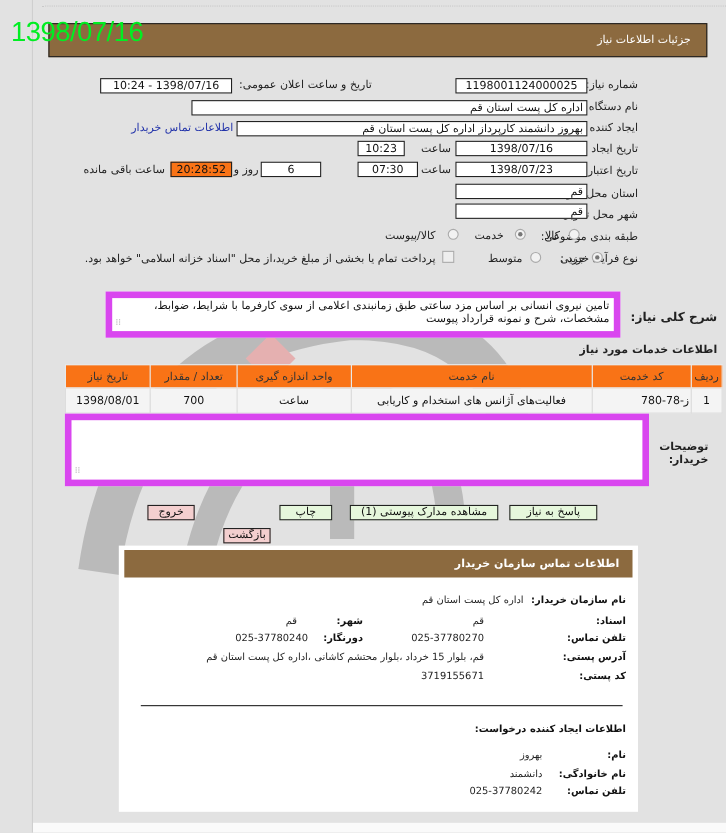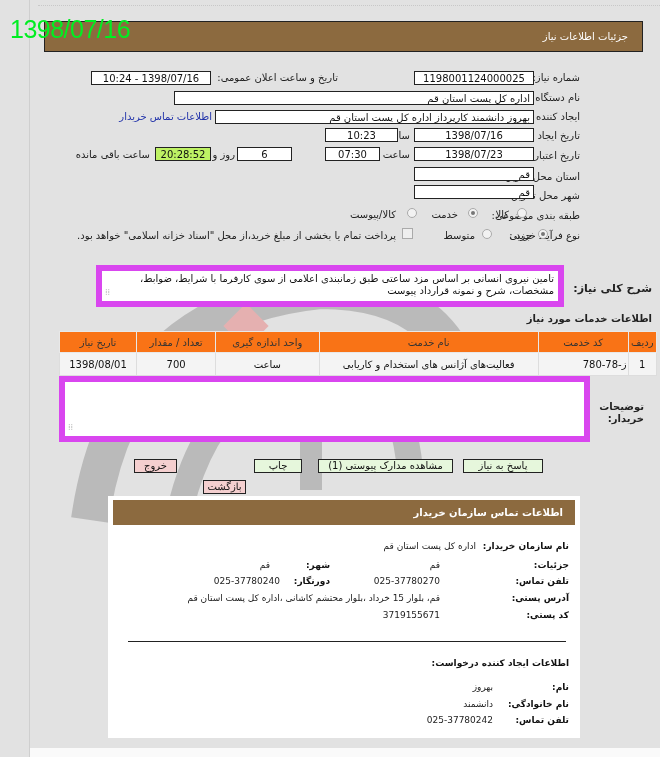--- a/index.html
+++ b/index.html
@@ -12,21 +12,21 @@
   }
   .abs { position: absolute; }
   .topline { left: 38px; top: 5px; width: 622px; height: 1px; border-top: 1px dotted #c8c8c8; }
   .leftline { left: 29px; top: 0; width: 1px; height: 757px; background: #cfcfcf; }
   .datestamp { left: 10px; top: 15px; color: #00ee22; font-family: "Liberation Sans", sans-serif; font-size: 25px; letter-spacing: -0.5px; z-index: 5; }
   .header { left: 44px; top: 21px; width: 597px; height: 29px; background: #8c6a3f; border: 1px solid #222; }
   .header-title { right: 14px; top: 9px; color: #fff; font-size: 10px; }
   .lbl { font-size: 10px; color: #222; direction: rtl; white-space: nowrap; }
   .box { background: #fff; border: 1px solid #222; height: 14px; line-height: 14px; font-size: 10px; text-align: center; direction: rtl; box-sizing: border-box; }
   .box.right { text-align: right; padding-right: 3px; }
-  .box.yellow { background: #bef264; }
+  .box.yellow { background: #f97316; }
   .link { color: #2233aa; font-size: 10px; direction: rtl; white-space: nowrap; }
   .radio { width: 10px; height: 10px; border-radius: 50%; border: 1px solid #aaa; background: #f2f2f2; box-sizing: border-box; }
   .radio.on::after { content: ""; position: absolute; left: 2px; top: 2px; width: 4px; height: 4px; border-radius: 50%; background: #777; }
   .check { width: 11px; height: 11px; border: 1px solid #aaa; background: #eee; box-sizing: border-box; }
   .textarea { background: #fff; border: 6px solid #d946ef; box-sizing: border-box; direction: rtl; font-size: 10px; line-height: 12px; padding: 2px 4px; }
   .grip { position: absolute; left: 3px; bottom: 2px; color: #bbb; font-size: 8px; }
   .bold { font-weight: bold; }
   table.svc { border-collapse: collapse; direction: rtl; font-size: 10px; }
   table.svc th { background: #f97316; color: #333; font-weight: normal; height: 18px; border: 1px solid #e8e8e8; margin-top: 48px; }
   table.svc td { background: #f4f4f4; height: 20px; text-align: center; border: 1px solid #ddd; }
@@ -69,21 +69,21 @@
 <span class="abs lbl" style="right:80px; top:92px;">نام دستگاه خریدار:</span>
 <div class="abs box right" style="left:174px; top:91px; width:360px;">اداره کل پست استان قم</div>
 
 <span class="abs lbl" style="right:80px; top:111px;">ایجاد کننده درخواست:</span>
 <div class="abs box right" style="left:215px; top:110px; width:319px;">بهروز دانشمند کارپرداز اداره کل پست استان قم</div>
 <span class="abs link" style="right:448px; top:111px;">اطلاعات تماس خریدار</span>
 
 <span class="abs lbl" style="right:80px; top:130px;">تاریخ ایجاد نیاز:</span>
 <div class="abs box" style="left:414px; top:128px; width:120px;">1398/07/16</div>
 <span class="abs lbl" style="right:250px; top:130px;">ساعت</span>
-<div class="abs box" style="left:325px; top:128px; width:73px;">10:23</div>
+<div class="abs box" style="left:325px; top:128px; width:43px;">10:23</div>
 
 <span class="abs lbl" style="right:80px; top:150px;">تاریخ اعتبار نیاز:</span>
 <div class="abs box" style="left:414px; top:147px; width:120px;">1398/07/23</div>
 <span class="abs lbl" style="right:250px; top:149px;">ساعت</span>
 <div class="abs box" style="left:325px; top:147px; width:55px;">07:30</div>
 <div class="abs box" style="left:237px; top:147px; width:55px;">6</div>
 <span class="abs lbl" style="right:425px; top:149px;">روز و</span>
 <div class="abs box yellow" style="left:155px; top:147px; width:56px;">20:28:52</div>
 <span class="abs lbl" style="right:510px; top:149px;">ساعت باقی مانده</span>
 
@@ -151,21 +151,21 @@
 <div class="abs btn pink" style="left:203px; top:480px; width:43px;font-family:Liberation Serif, serif;">بازگشت</div>
 <div class="abs btn pink" style="left:134px; top:459px; width:43px;">خروج</div>
 
 <div class="abs panel">
   <div class="abs panel-head">
     <span>اطلاعات تماس سازمان خریدار</span>
   </div>
   <span class="abs pl bold" style="right:11px; top:45px;">نام سازمان خریدار:</span>
   <span class="abs pv" style="right:104px; top:45px;">اداره کل پست استان قم</span>
 
-  <span class="abs pl bold" style="right:11px; top:64px;">جزئیات:</span>
+  <span class="abs pl bold" style="right:11px; top:64px;">اسناد:</span>
   <span class="abs pv" style="right:140px; top:64px;">قم</span>
   <span class="abs pl bold" style="right:250px; top:64px;">شهر:</span>
   <span class="abs pv" style="right:310px; top:64px;">قم</span>
 
   <span class="abs pl bold" style="right:11px; top:80px;">تلفن تماس:</span>
   <span class="abs pv" style="right:140px; top:80px;">025-37780270</span>
   <span class="abs pl bold" style="right:250px; top:80px;">دورنگار:</span>
   <span class="abs pv" style="right:300px; top:80px;">025-37780240</span>
 
   <span class="abs pl bold" style="right:11px; top:97px;">آدرس پستی:</span>

